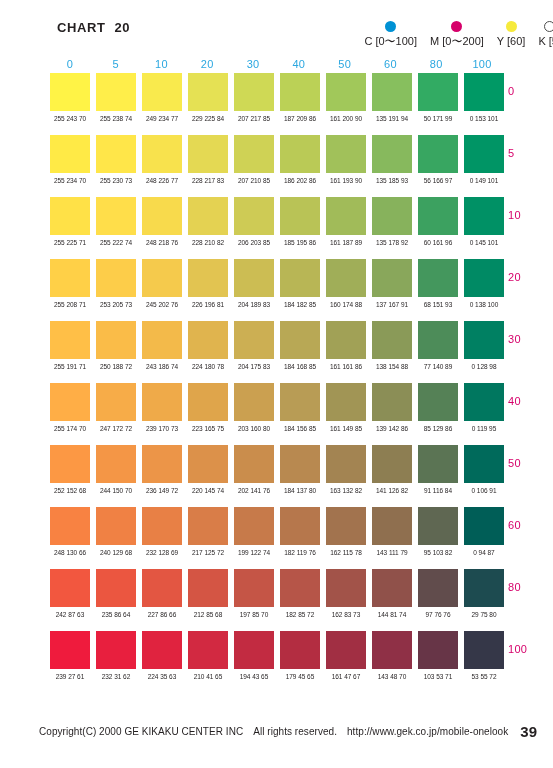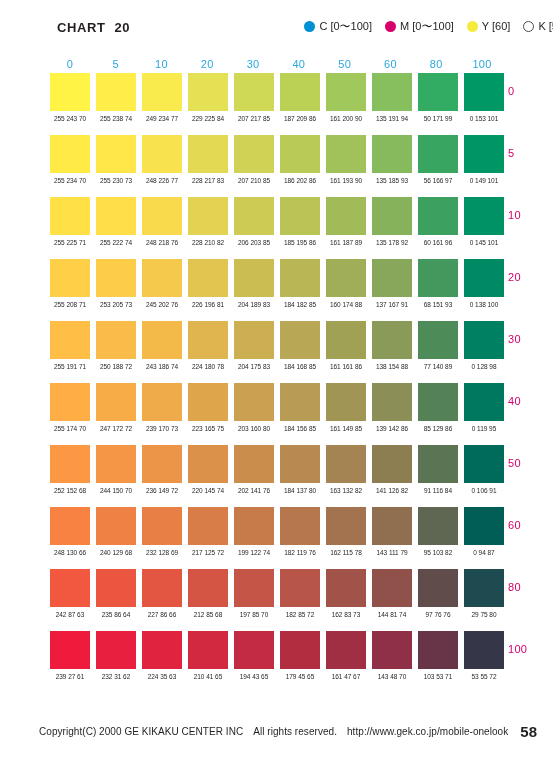--- a/index.html
+++ b/index.html
@@ -54,20 +54,21 @@
     display: flex;
     align-items: center;
     gap: 13px;
     font-size: 11px;
     white-space: nowrap;
   }
   .legend-item {
     display: flex;
     align-items: center;
     gap: 4px;
+    flex-direction: column;
   }
   .dot {
     width: 11px;
     height: 11px;
     border-radius: 50%;
     display: inline-block;
     flex: none;
   }
   .dot.hollow {
     background: #ffffff;
@@ -170,21 +171,21 @@
     <div class="chart-title">
       <span>CHART</span><span class="num">20</span>
     </div>
     <div class="legend">
         <div class="legend-item">
           <span class="dot" style="background: rgb(0, 145, 212);"></span>
           <span class="legend-label">C [0〜100]</span>
         </div>
         <div class="legend-item">
           <span class="dot" style="background: rgb(214, 0, 106);"></span>
-          <span class="legend-label">M [0〜100]</span>
+          <span class="legend-label">M [0〜200]</span>
         </div>
         <div class="legend-item">
           <span class="dot" style="background: rgb(246, 234, 60);"></span>
           <span class="legend-label">Y [60]</span>
         </div>
         <div class="legend-item">
           <span class="dot hollow"></span>
           <span class="legend-label">K [5]</span>
         </div>
       </div>
@@ -654,16 +655,16 @@
           </div>
           <div class="row-label" style="color: rgb(214, 0, 106);">100</div>
         </div>
       </div>
   </div>
 
   <div class="footer">
     <div class="copyright">
       <span class="seg">Copyright(C) 2000 GE KIKAKU CENTER INC</span><span class="seg">All rights reserved.</span><span class="seg">http://www.gek.co.jp/mobile-onelook</span>
     </div>
-    <div class="page-number">58</div>
+    <div class="page-number">39</div>
   </div>
 
 </div>
 
 </body></html>

